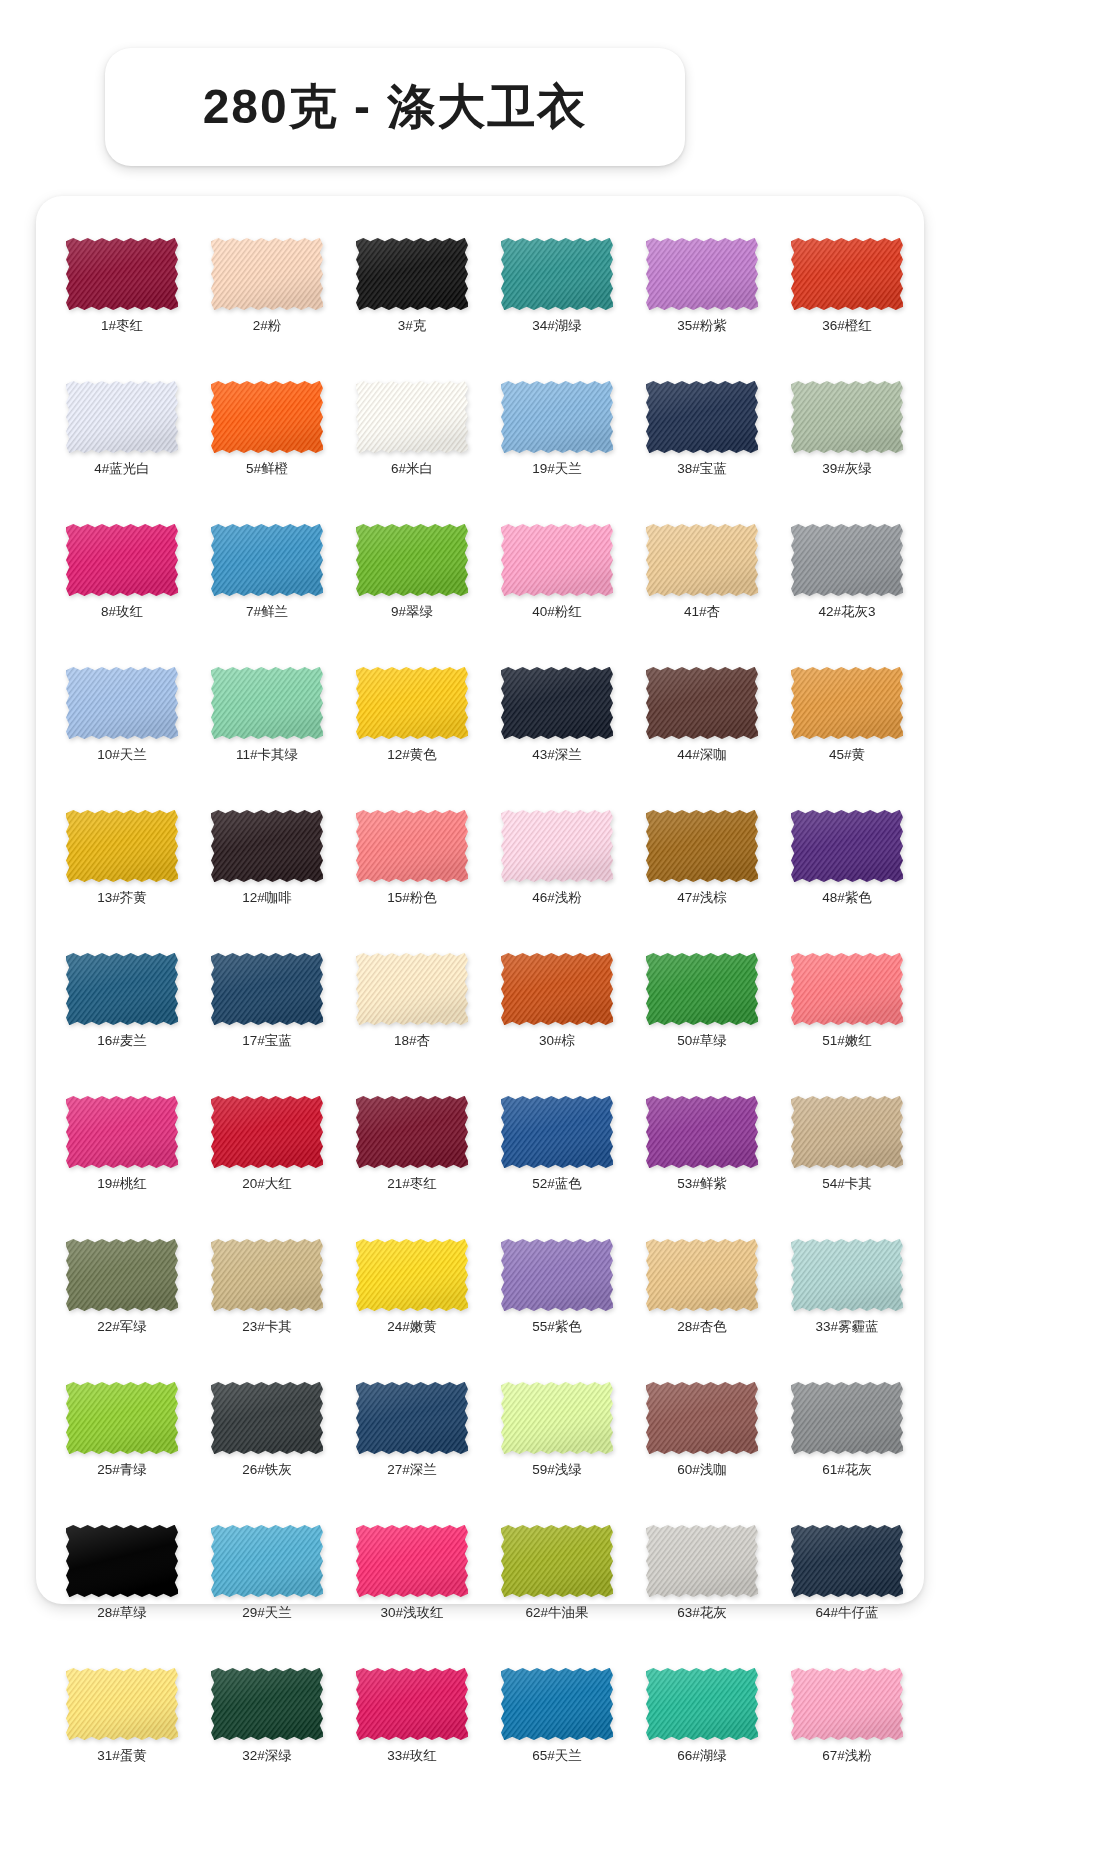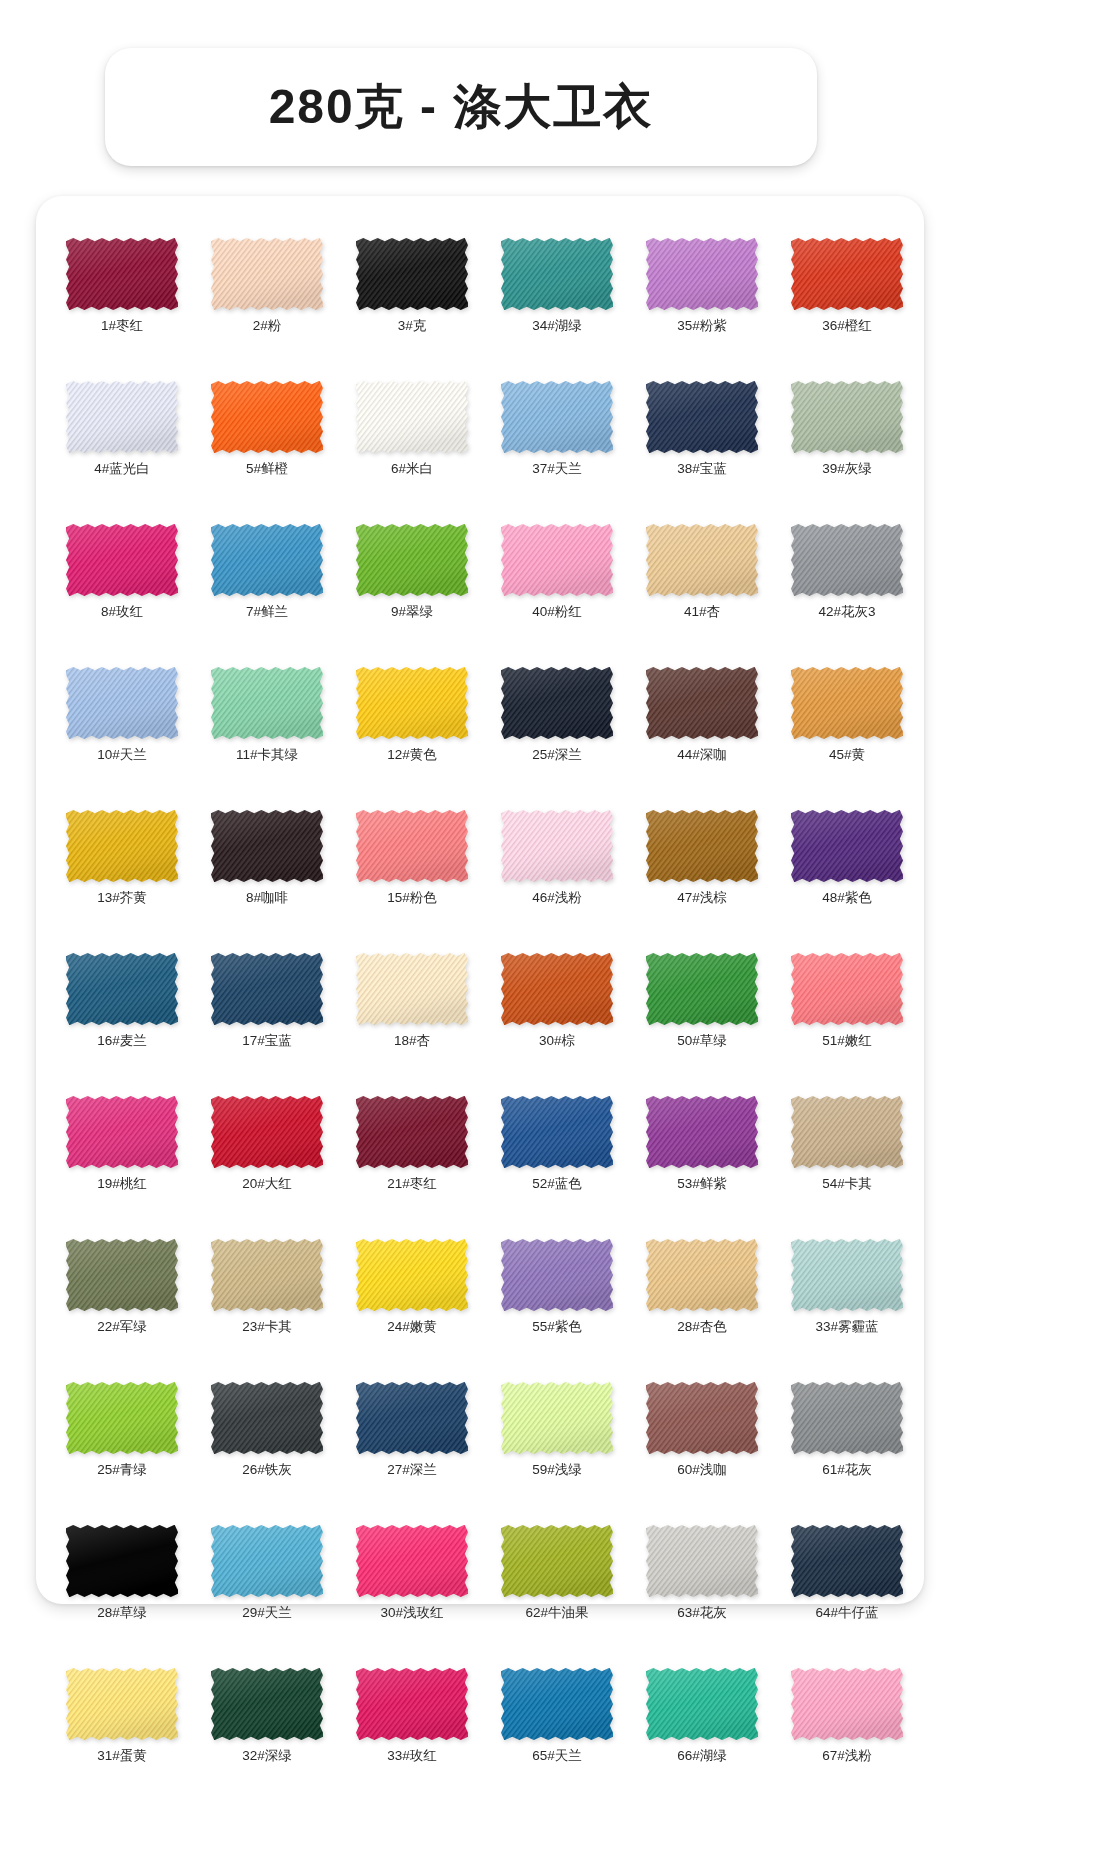--- a/index.html
+++ b/index.html
@@ -21,21 +21,21 @@
     width: 1100px;
     height: 1858px;
     box-sizing: border-box;
   }
 
   
   .title-card {
     position: absolute;
     left: 105px;
     top: 48px;
-    width: 712px;
+    width: 580px;
     height: 118px;
     background: #ffffff;
     border-radius: 26px;
     box-shadow: 0 4px 12px rgba(0,0,0,0.14), 0 1px 3px rgba(0,0,0,0.10);
     display: flex;
     align-items: center;
     justify-content: center;
   }
   .title-text {
     font-size: 48px;
@@ -310,21 +310,21 @@
                 <linearGradient id="glow9" x1="0" y1="0" x2="0.4" y2="1">
                   <stop offset="0" stop-color="#ffffff" stop-opacity="0.16"></stop>
                   <stop offset="0.55" stop-color="#ffffff" stop-opacity="0.02"></stop>
                   <stop offset="1" stop-color="#000000" stop-opacity="0.08"></stop>
                 </linearGradient>
               </defs>
               <path d="M0.0,3.2L7.2,0.0L14.4,3.2L21.6,0.0L28.8,3.2L36.0,0.0L43.2,3.2L50.4,0.0L57.6,3.2L64.8,0.0L72.0,3.2L79.2,0.0L86.4,3.2L93.6,0.0L100.8,3.2L108.0,0.0L112.0,0.0L108.8,0.0L112.0,7.2L108.8,14.4L112.0,21.6L108.8,28.8L112.0,36.0L108.8,43.2L112.0,50.4L108.8,57.6L112.0,64.8L112.0,72.0L112.0,68.8L104.8,72.0L97.6,68.8L90.4,72.0L83.2,68.8L76.0,72.0L68.8,68.8L61.6,72.0L54.4,68.8L47.2,72.0L40.0,68.8L32.8,72.0L25.6,68.8L18.4,72.0L11.2,68.8L4.0,72.0L0.0,72.0L3.2,72.0L0.0,64.8L3.2,57.6L0.0,50.4L3.2,43.2L0.0,36.0L3.2,28.8L0.0,21.6L3.2,14.4L0.0,7.2Z" fill="url(#knit9)"></path>
               <path d="M0.0,3.2L7.2,0.0L14.4,3.2L21.6,0.0L28.8,3.2L36.0,0.0L43.2,3.2L50.4,0.0L57.6,3.2L64.8,0.0L72.0,3.2L79.2,0.0L86.4,3.2L93.6,0.0L100.8,3.2L108.0,0.0L112.0,0.0L108.8,0.0L112.0,7.2L108.8,14.4L112.0,21.6L108.8,28.8L112.0,36.0L108.8,43.2L112.0,50.4L108.8,57.6L112.0,64.8L112.0,72.0L112.0,68.8L104.8,72.0L97.6,68.8L90.4,72.0L83.2,68.8L76.0,72.0L68.8,68.8L61.6,72.0L54.4,68.8L47.2,72.0L40.0,68.8L32.8,72.0L25.6,68.8L18.4,72.0L11.2,68.8L4.0,72.0L0.0,72.0L3.2,72.0L0.0,64.8L3.2,57.6L0.0,50.4L3.2,43.2L0.0,36.0L3.2,28.8L0.0,21.6L3.2,14.4L0.0,7.2Z" fill="url(#glow9)"></path>
             </svg>
           </div>
-          <div class="cell-label">37#天兰</div>
+          <div class="cell-label">19#天兰</div>
         </div>
         <div class="cell">
           <div class="swatch-wrap">
             <svg class="swatch" viewBox="0 0 112 72" preserveAspectRatio="none">
               <defs>
                 <pattern id="knit10" width="4" height="4" patternUnits="userSpaceOnUse" patternTransform="rotate(38)">
                   <rect width="4" height="4" fill="#23324f"></rect>
                   <rect width="2" height="4" fill="rgb(51,66,95)"></rect>
                   <rect x="2" width="1" height="4" fill="rgb(19,34,63)"></rect>
                 </pattern>
@@ -562,21 +562,21 @@
                 <linearGradient id="glow21" x1="0" y1="0" x2="0.4" y2="1">
                   <stop offset="0" stop-color="#ffffff" stop-opacity="0.16"></stop>
                   <stop offset="0.55" stop-color="#ffffff" stop-opacity="0.02"></stop>
                   <stop offset="1" stop-color="#000000" stop-opacity="0.08"></stop>
                 </linearGradient>
               </defs>
               <path d="M0.0,3.2L7.2,0.0L14.4,3.2L21.6,0.0L28.8,3.2L36.0,0.0L43.2,3.2L50.4,0.0L57.6,3.2L64.8,0.0L72.0,3.2L79.2,0.0L86.4,3.2L93.6,0.0L100.8,3.2L108.0,0.0L112.0,0.0L108.8,0.0L112.0,7.2L108.8,14.4L112.0,21.6L108.8,28.8L112.0,36.0L108.8,43.2L112.0,50.4L108.8,57.6L112.0,64.8L112.0,72.0L112.0,68.8L104.8,72.0L97.6,68.8L90.4,72.0L83.2,68.8L76.0,72.0L68.8,68.8L61.6,72.0L54.4,68.8L47.2,72.0L40.0,68.8L32.8,72.0L25.6,68.8L18.4,72.0L11.2,68.8L4.0,72.0L0.0,72.0L3.2,72.0L0.0,64.8L3.2,57.6L0.0,50.4L3.2,43.2L0.0,36.0L3.2,28.8L0.0,21.6L3.2,14.4L0.0,7.2Z" fill="url(#knit21)"></path>
               <path d="M0.0,3.2L7.2,0.0L14.4,3.2L21.6,0.0L28.8,3.2L36.0,0.0L43.2,3.2L50.4,0.0L57.6,3.2L64.8,0.0L72.0,3.2L79.2,0.0L86.4,3.2L93.6,0.0L100.8,3.2L108.0,0.0L112.0,0.0L108.8,0.0L112.0,7.2L108.8,14.4L112.0,21.6L108.8,28.8L112.0,36.0L108.8,43.2L112.0,50.4L108.8,57.6L112.0,64.8L112.0,72.0L112.0,68.8L104.8,72.0L97.6,68.8L90.4,72.0L83.2,68.8L76.0,72.0L68.8,68.8L61.6,72.0L54.4,68.8L47.2,72.0L40.0,68.8L32.8,72.0L25.6,68.8L18.4,72.0L11.2,68.8L4.0,72.0L0.0,72.0L3.2,72.0L0.0,64.8L3.2,57.6L0.0,50.4L3.2,43.2L0.0,36.0L3.2,28.8L0.0,21.6L3.2,14.4L0.0,7.2Z" fill="url(#glow21)"></path>
             </svg>
           </div>
-          <div class="cell-label">25#深兰</div>
+          <div class="cell-label">43#深兰</div>
         </div>
         <div class="cell">
           <div class="swatch-wrap">
             <svg class="swatch" viewBox="0 0 112 72" preserveAspectRatio="none">
               <defs>
                 <pattern id="knit22" width="4" height="4" patternUnits="userSpaceOnUse" patternTransform="rotate(38)">
                   <rect width="4" height="4" fill="#5c3a34"></rect>
                   <rect width="2" height="4" fill="rgb(108,74,68)"></rect>
                   <rect x="2" width="1" height="4" fill="rgb(76,42,36)"></rect>
                 </pattern>
@@ -646,21 +646,21 @@
                 <linearGradient id="glow25" x1="0" y1="0" x2="0.4" y2="1">
                   <stop offset="0" stop-color="#ffffff" stop-opacity="0.16"></stop>
                   <stop offset="0.55" stop-color="#ffffff" stop-opacity="0.02"></stop>
                   <stop offset="1" stop-color="#000000" stop-opacity="0.08"></stop>
                 </linearGradient>
               </defs>
               <path d="M0.0,3.2L7.2,0.0L14.4,3.2L21.6,0.0L28.8,3.2L36.0,0.0L43.2,3.2L50.4,0.0L57.6,3.2L64.8,0.0L72.0,3.2L79.2,0.0L86.4,3.2L93.6,0.0L100.8,3.2L108.0,0.0L112.0,0.0L108.8,0.0L112.0,7.2L108.8,14.4L112.0,21.6L108.8,28.8L112.0,36.0L108.8,43.2L112.0,50.4L108.8,57.6L112.0,64.8L112.0,72.0L112.0,68.8L104.8,72.0L97.6,68.8L90.4,72.0L83.2,68.8L76.0,72.0L68.8,68.8L61.6,72.0L54.4,68.8L47.2,72.0L40.0,68.8L32.8,72.0L25.6,68.8L18.4,72.0L11.2,68.8L4.0,72.0L0.0,72.0L3.2,72.0L0.0,64.8L3.2,57.6L0.0,50.4L3.2,43.2L0.0,36.0L3.2,28.8L0.0,21.6L3.2,14.4L0.0,7.2Z" fill="url(#knit25)"></path>
               <path d="M0.0,3.2L7.2,0.0L14.4,3.2L21.6,0.0L28.8,3.2L36.0,0.0L43.2,3.2L50.4,0.0L57.6,3.2L64.8,0.0L72.0,3.2L79.2,0.0L86.4,3.2L93.6,0.0L100.8,3.2L108.0,0.0L112.0,0.0L108.8,0.0L112.0,7.2L108.8,14.4L112.0,21.6L108.8,28.8L112.0,36.0L108.8,43.2L112.0,50.4L108.8,57.6L112.0,64.8L112.0,72.0L112.0,68.8L104.8,72.0L97.6,68.8L90.4,72.0L83.2,68.8L76.0,72.0L68.8,68.8L61.6,72.0L54.4,68.8L47.2,72.0L40.0,68.8L32.8,72.0L25.6,68.8L18.4,72.0L11.2,68.8L4.0,72.0L0.0,72.0L3.2,72.0L0.0,64.8L3.2,57.6L0.0,50.4L3.2,43.2L0.0,36.0L3.2,28.8L0.0,21.6L3.2,14.4L0.0,7.2Z" fill="url(#glow25)"></path>
             </svg>
           </div>
-          <div class="cell-label">8#咖啡</div>
+          <div class="cell-label">12#咖啡</div>
         </div>
         <div class="cell">
           <div class="swatch-wrap">
             <svg class="swatch" viewBox="0 0 112 72" preserveAspectRatio="none">
               <defs>
                 <pattern id="knit26" width="4" height="4" patternUnits="userSpaceOnUse" patternTransform="rotate(38)">
                   <rect width="4" height="4" fill="#f27c7e"></rect>
                   <rect width="2" height="4" fill="rgb(255,140,142)"></rect>
                   <rect x="2" width="1" height="4" fill="rgb(226,108,110)"></rect>
                 </pattern>

